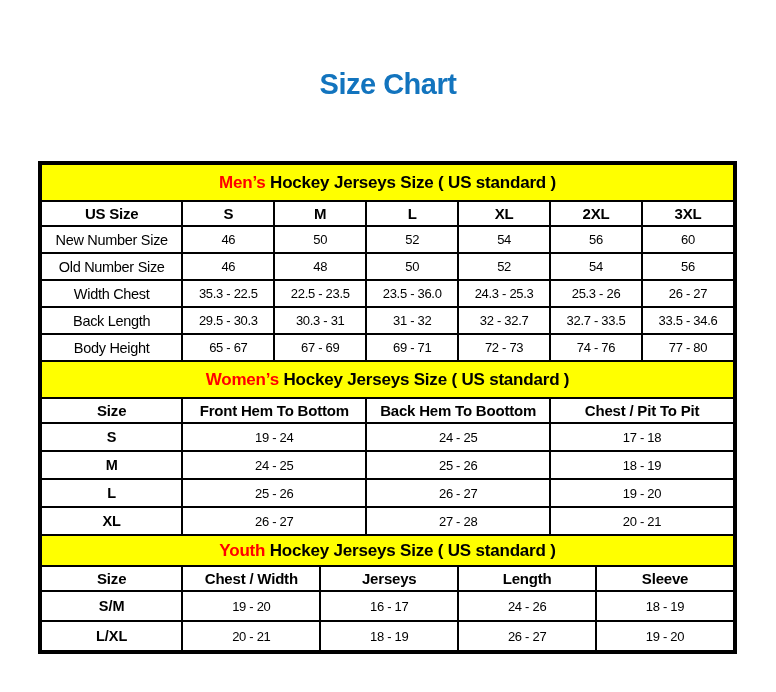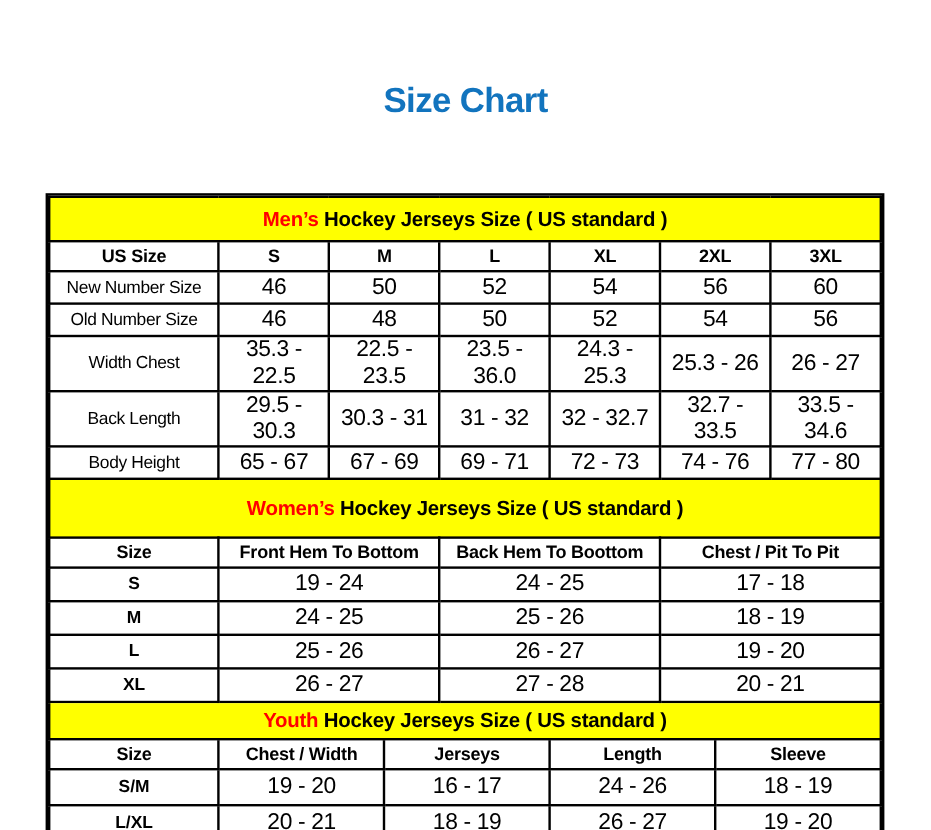--- a/index.html
+++ b/index.html
@@ -17,25 +17,25 @@
     position:absolute; left:38px; top:120px; width:699px;
     border:2px solid #000;
     margin-top:41px;
   }
   table { width:100%; border-collapse:collapse; table-layout:fixed; }
   td, th { border:2px solid #000; text-align:center; vertical-align:middle; padding:0 2px; }
   .banner td {
     background:#FFFF00; font-weight:bold; font-size:17px; letter-spacing:-0.2px;
   }
   .t-men .banner td    { height:37px; }
-  .t-women .banner td  { height:48px; border-top:0; }
+  .t-women .banner td  { height:36px; border-top:0; }
   .t-youth .banner td  { height:30px; border-top:0; }
   .red { color:#FF0000; }
   th { font-size:15px; font-weight:bold; height:25px; letter-spacing:-0.2px; }
-  td.val { font-size:19px; font-weight:normal; letter-spacing:-0.3px; }
+  td.val { font-size:13px; font-weight:normal; letter-spacing:-0.3px; }
   td.rowlabel { font-size:14.5px; font-weight:normal; letter-spacing:-0.3px; }
   td.sizelabel { font-size:14.5px; font-weight:bold; }
   .t-men td   { height:27px; }
   .t-women td { height:28px; }
   .t-youth td { height:30px; }
   .wavy {
     text-decoration-style:wavy;
     text-decoration-color:#FF0000;
     text-decoration-thickness:1px;
     text-underline-offset:4px;

